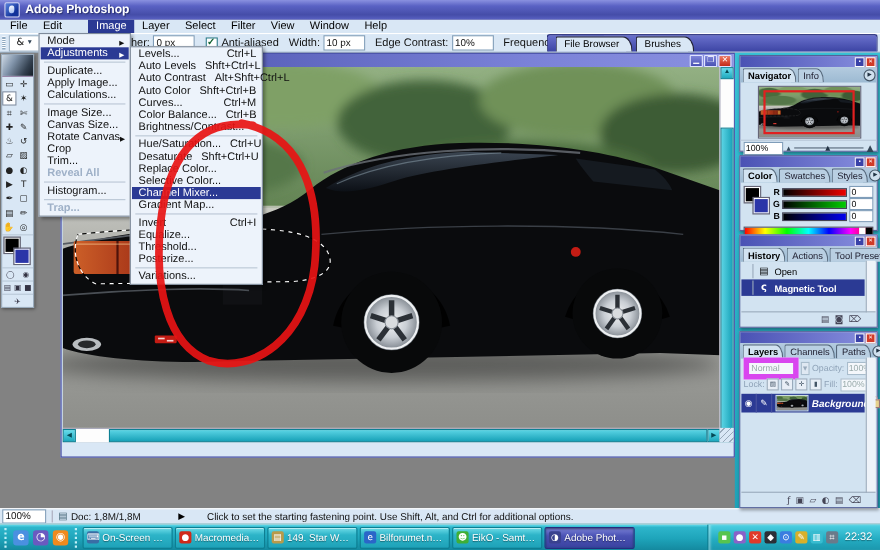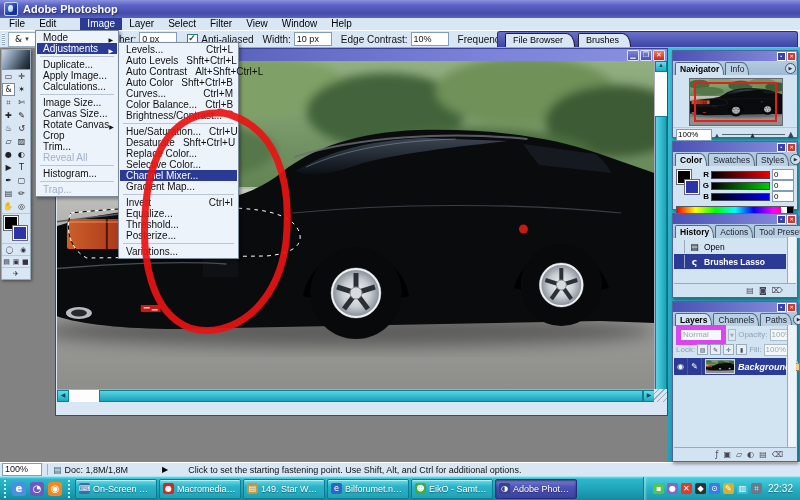--- a/index.html
+++ b/index.html
@@ -86,21 +86,21 @@
   
   .menu{position:absolute;background:#edf3fb;border:1px solid #7e8globalsa;border:1px solid #7e8a9a;
     box-shadow:2px 2px 3px rgba(0,0,0,.35);font-size:10px;padding:1px;z-index:40;box-sizing:border-box;}
   #image-menu{left:35px;top:30px;width:84px;}
   #adj-menu{left:118px;top:42px;width:121px;}
   .menu-row{height:11px;display:flex;align-items:flex-end;padding:0 4px 0 6px;color:#101010;white-space:nowrap;}
   .menu-label{line-height:11px;}
   .menu-short{margin-left:auto;padding-left:8px;line-height:11px;}
   .menu-arrow{margin-left:auto;font-size:6px;}
   .menu-row.hl{background:#2b3a94;color:#fff;}
-  .menu-row.dis{color:#9fb1c8;}
+  .menu-row.dis{color:#9fb1c8;font-weight:bold;}
   .menu-sep{height:1px;background:#b9c6d4;margin:2px 3px;}
 
   .circle-svg{position:absolute;left:130px;top:102px;width:170px;height:245px;z-index:60;pointer-events:none;}
 
   
   .panel{position:absolute;left:672px;width:126px;background:#d2e3f1;border:1px solid #55619a;
     box-shadow:1px 2px 3px rgba(0,0,0,.4);box-sizing:border-box;font-size:9px;z-index:10;}
   .p-tb{height:9px;background:linear-gradient(90deg,#4a52b4,#8a91e0);display:flex;
     justify-content:flex-end;gap:1px;padding:1px 1px 0;}
   .p-btn{width:7px;height:7px;font-size:5px;line-height:6px;color:#fff;text-align:center;
@@ -628,21 +628,21 @@
       </div>
     <div class="hist-rows" id="hist-rows">
         <div class="hrow">
           <span class="hwell"></span>
           <span class="hicon glyph">▤</span>
           <span class="hlabel">Open</span>
         </div>
         <div class="hrow sel">
           <span class="hwell"></span>
           <span class="hicon glyph">ς</span>
-          <span class="hlabel">Brushes Lasso</span>
+          <span class="hlabel">Magnetic Tool</span>
         </div>
       </div>
     <div class="pscroll" style="top:23px;bottom:13px;"></div>
     <div class="pfoot" id="hist-foot">
         <span class="glyph">▤</span>
         <span class="glyph">◙</span>
         <span class="glyph">⌦</span>
       </div>
   </div>
 

